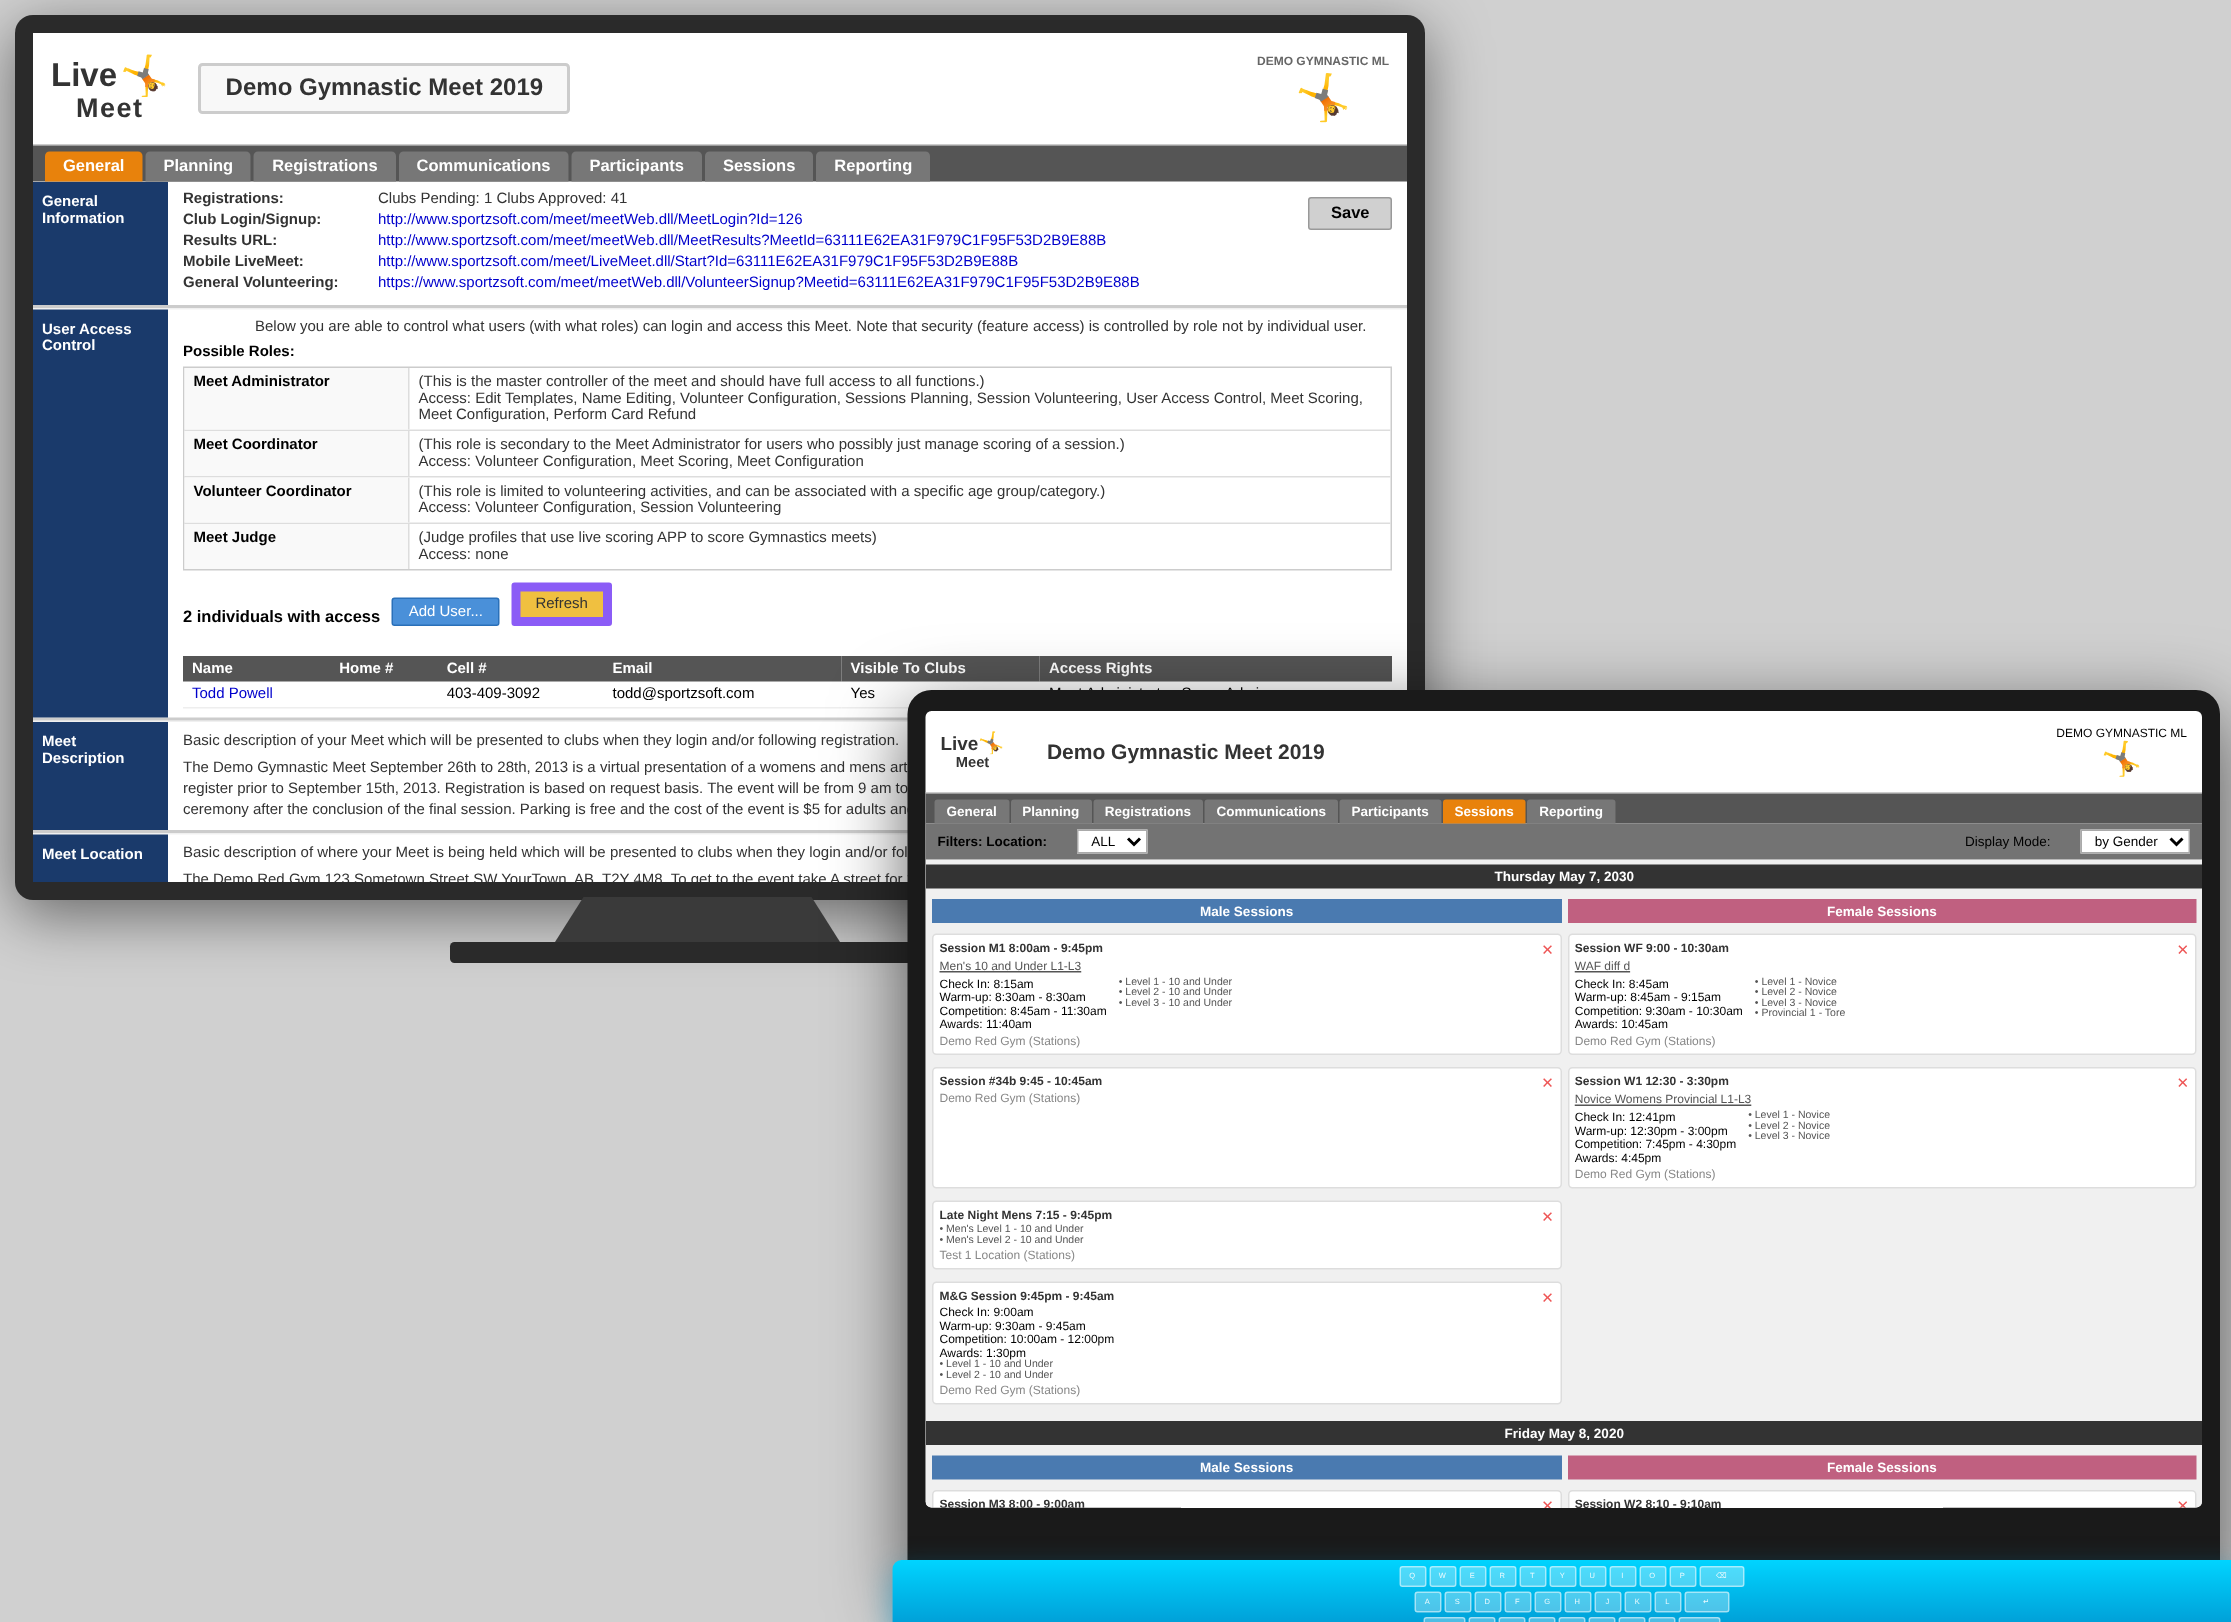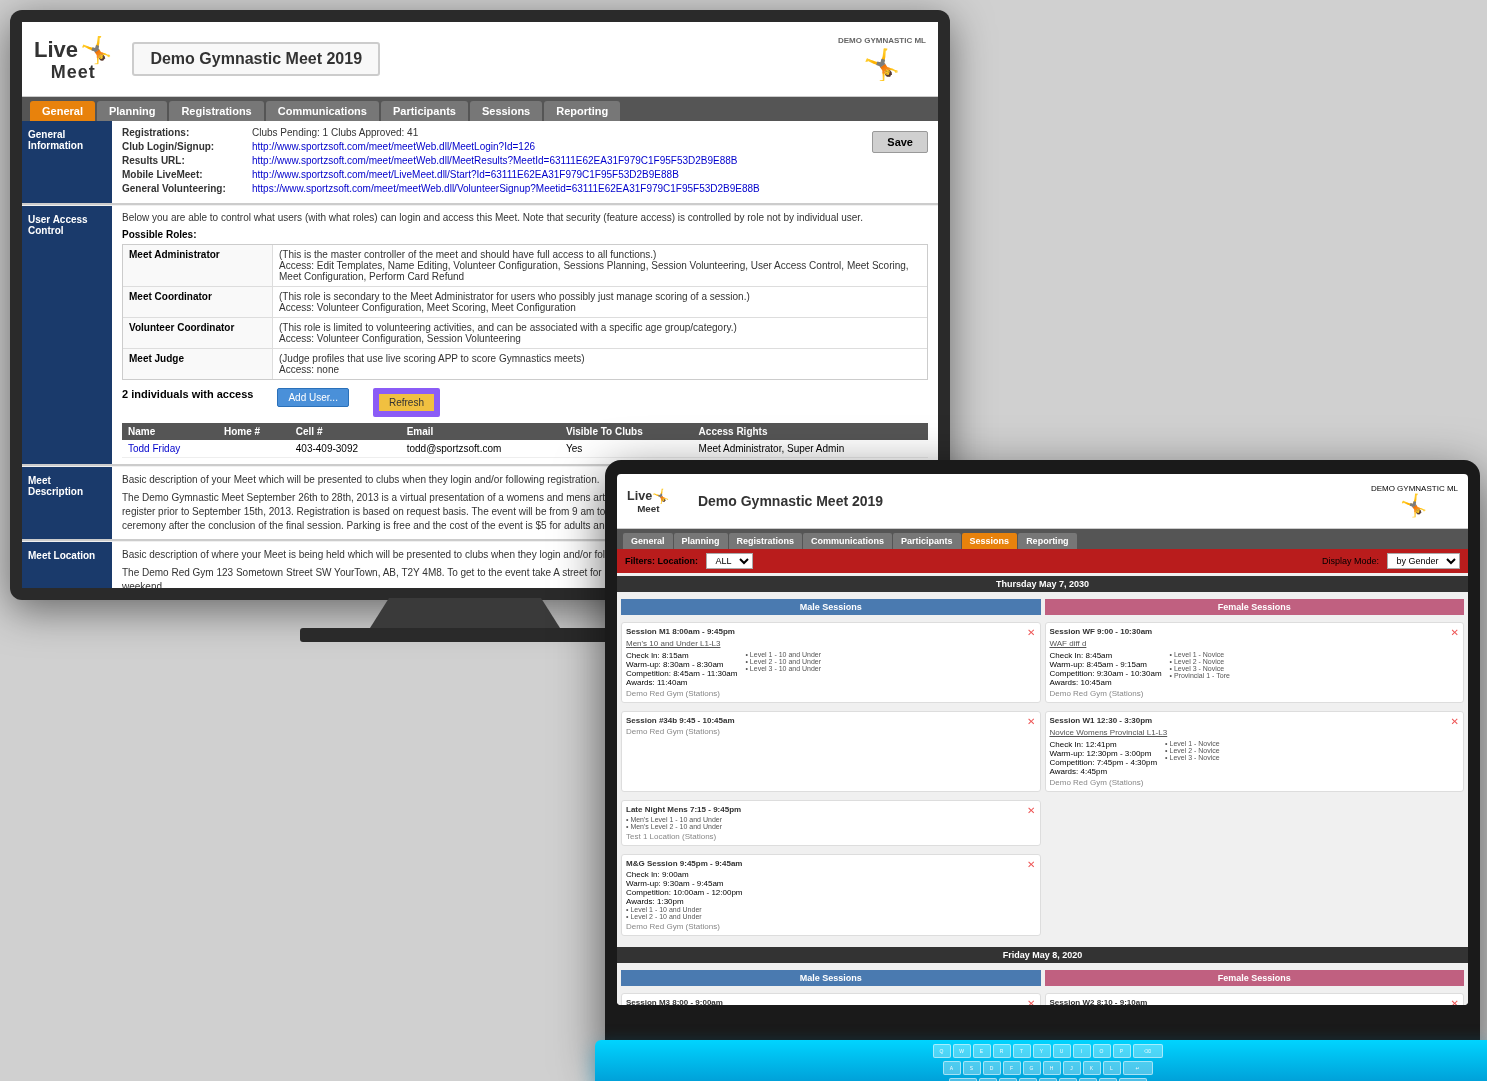--- a/index.html
+++ b/index.html
@@ -149,20 +149,21 @@
       float: right;
       margin: 4px;
       border-radius: 2px;
     }
 
     
     .uac-text {
       font-size: 10px;
       color: #333;
       margin-bottom: 6px;
+      margin-left: 48px;
     }
     .roles-label {
       font-weight: bold;
       font-size: 10px;
       margin-bottom: 4px;
     }
     .role-table {
       border: 1px solid #ccc;
       width: 100%;
       margin-bottom: 8px;
@@ -182,23 +183,23 @@
       background: #f9f9f9;
     }
     .role-desc {
       padding: 4px 6px;
       font-size: 10px;
       color: #333;
     }
 
     .access-bar {
       display: flex;
-      align-items: flex-start;
-      gap: 24px;
-      margin-bottom: 6px;
+      align-items: flex-end;
+      gap: 8px;
+      margin-bottom: 20px;
     }
     .access-count {
       font-size: 11px;
       font-weight: bold;
     }
     .btn-add {
       background: #4a90d9;
       color: #fff;
       border: 1px solid #2a70b9;
       padding: 3px 10px;
@@ -315,23 +316,23 @@
       display: flex;
       align-items: center;
       border-radius: 2px 2px 0 0;
     }
     .tablet-nav-tab.active { background: #e8820c; }
 
     .tablet-filters {
       display: flex;
       align-items: center;
       padding: 4px 8px;
-      background: #b91c1c;
+      background: #737373;
       font-size: 9px;
-      gap: 8px;
+      gap: 20px;
     }
     .filter-label { font-weight: bold; }
     .filter-select {
       border: 1px solid #aaa;
       padding: 1px 4px;
       font-size: 9px;
       background: #fff;
       text-align: center;
     }
     .display-mode { margin-left: auto; font-size: 9px; }
@@ -544,21 +545,21 @@
                 <th>Name</th>
                 <th>Home #</th>
                 <th>Cell #</th>
                 <th>Email</th>
                 <th>Visible To Clubs</th>
                 <th>Access Rights</th>
               </tr>
             </thead>
             <tbody>
               <tr class="table-row">
-                <td><a class="info-link">Todd Friday</a></td>
+                <td><a class="info-link">Todd Powell</a></td>
                 <td></td>
                 <td>403-409-3092</td>
                 <td>todd@sportzsoft.com</td>
                 <td>Yes</td>
                 <td>Meet Administrator, Super Admin</td>
               </tr>
             </tbody>
           </table>
         </div>
       </div>

